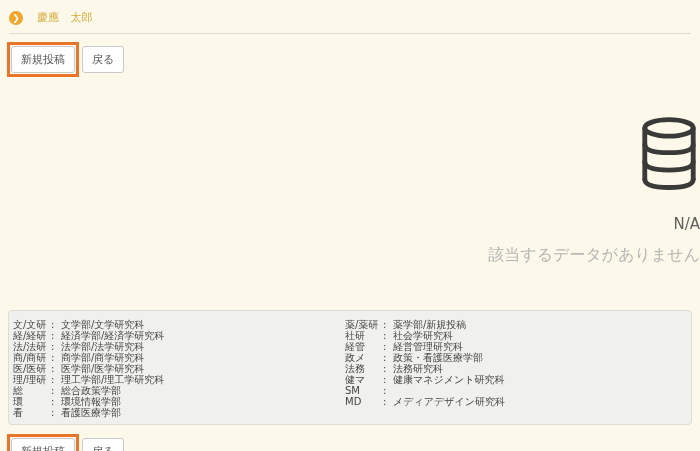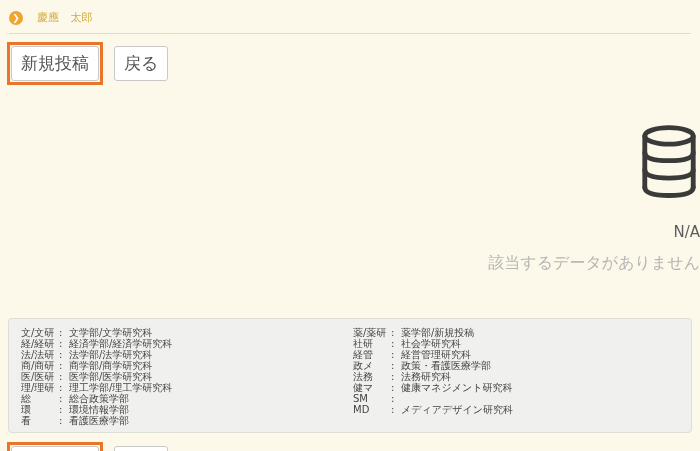--- a/index.html
+++ b/index.html
@@ -45,47 +45,47 @@
     padding: 1px;
     display: inline-block;
     font-size: 0;
   }
   .btn {
     display: inline-block;
     background: #ffffff;
     border: 1px solid #c9c9c9;
     border-radius: 3px;
     color: #555;
-    font-size: 17px;
+    font-size: 11px;
     font-family: "DejaVu Sans", "Liberation Sans", sans-serif;
     padding: 5px 9px;
     cursor: pointer;
   }
-  .toolbar .back { margin-left: 11px; }
+  .toolbar .back { margin-left: 3px; }
   
   .empty {
     text-align: right;
   }
   .empty .db-icon { margin-top: 40px; }
   .empty .na {
     margin-top: 16px;
     font-size: 15px; color: #5f5f5f;
   }
   .empty .msg {
     margin-top: 12px;
     font-size: 16px; color: #b5b5b3; margin-left: 36px;
   }
   
   .legend {
     margin: 44px 8px 0 8px;
     height: 115px;
     background: #f0f0ee;
     border: 1px solid #ddddd5;
     border-radius: 4px;
-    padding: 8px 12px;
+    padding: 8px 4px;
     display: flex;
   }
   .legend .col { width: 332px; }
   .legend .col.right { width: auto; }
   .legend .row {
     display: flex;
     font-size: 10px; line-height: 11px;
     color: #444;
   }
   .legend .abbr { width: 38px; flex: 0 0 auto; }

